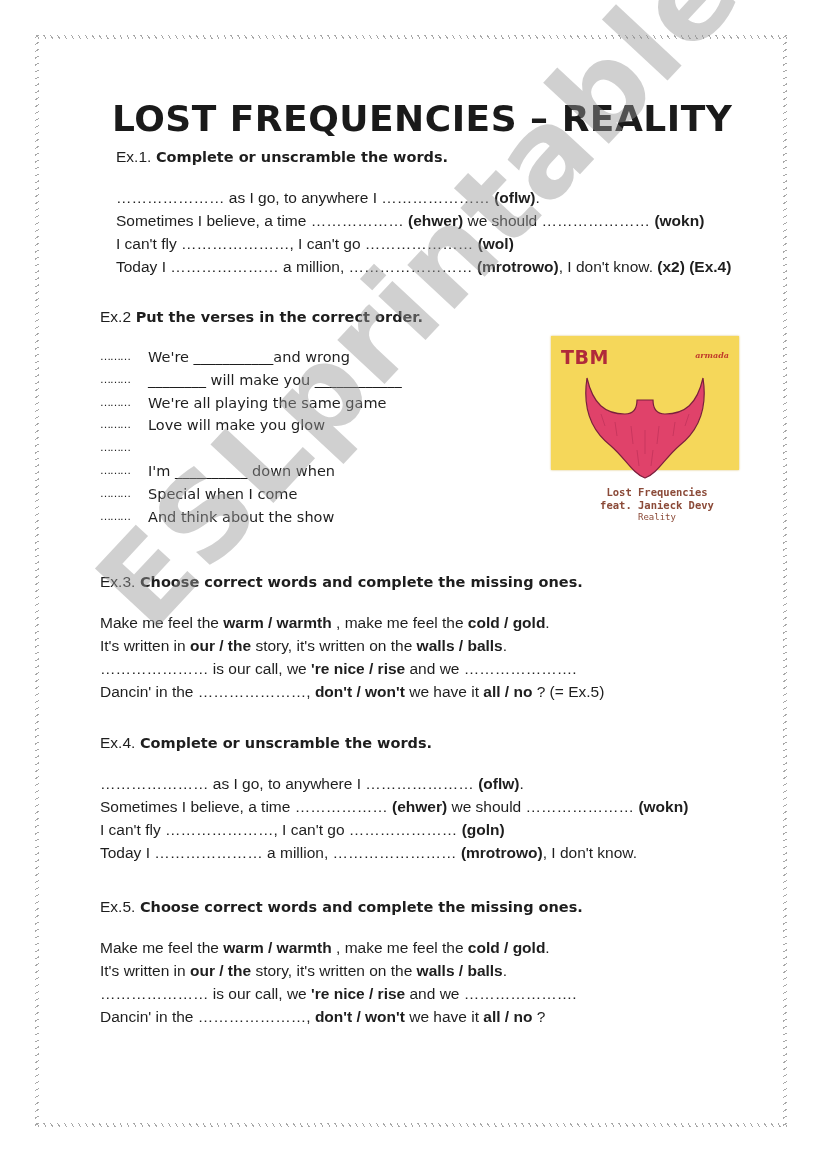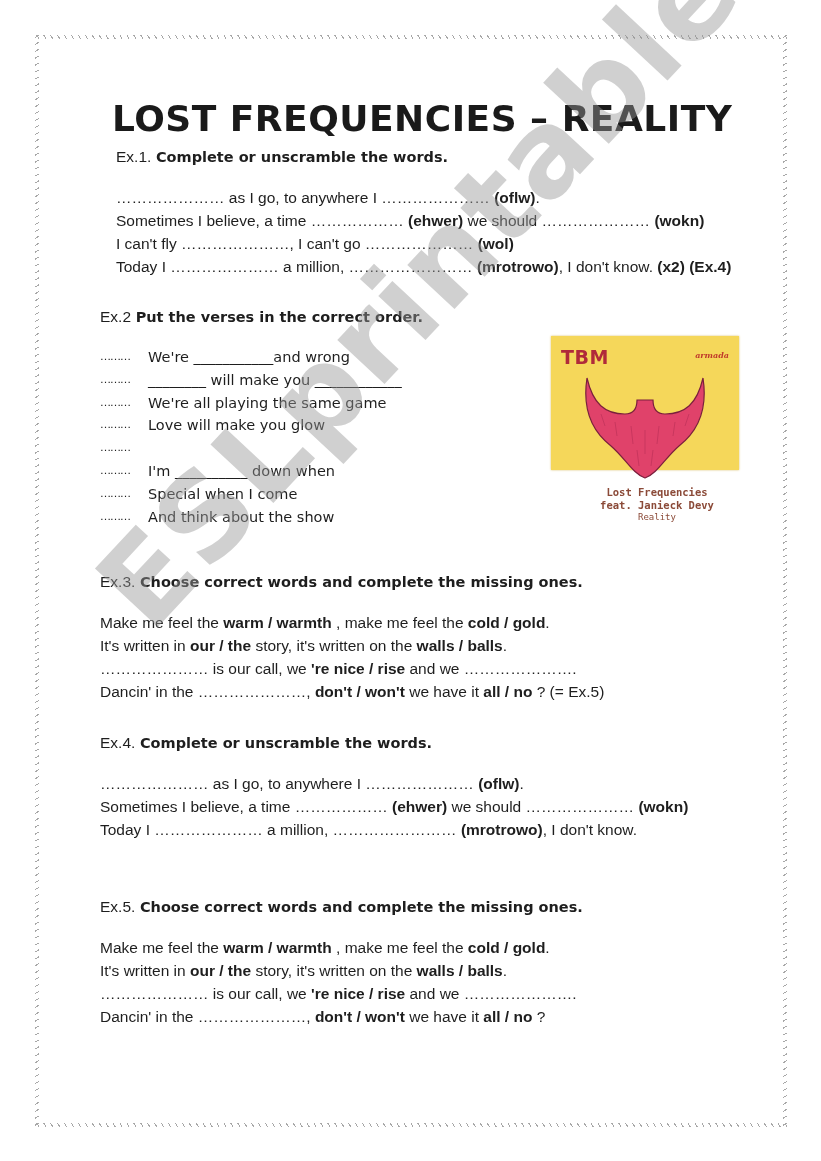--- a/index.html
+++ b/index.html
@@ -143,20 +143,21 @@
 </div>
 
 <div class="section" style="top:734px;">
   <p class="heading">
     <span class="num">Ex.4.</span>
     <span class="instr">Complete or unscramble the words.</span>
   </p>
   <div class="lines">
       <div class="line"><span>…………………</span><span> as I go, to anywhere I </span><span>…………………</span><span> </span><span class="b">(oflw)</span><span>.</span></div>
       <div class="line"><span>Sometimes I believe, a time </span><span>………………</span><span> </span><span class="b">(ehwer)</span><span> we should </span><span>…………………</span><span> </span><span class="b">(wokn)</span></div>
+      <div class="line"><span>I can't fly </span><span>…………………</span><span>, I can't go </span><span>…………………</span><span> </span><span class="b">(goln)</span></div>
       <div class="line"><span>Today I </span><span>…………………</span><span> a million, </span><span>……………………</span><span> </span><span class="b">(mrotrowo)</span><span>, I don't know.</span></div>
     </div>
 </div>
 
 <div class="section" style="top:898px;">
   <p class="heading">
     <span class="num">Ex.5.</span>
     <span class="instr">Choose correct words and complete the missing ones.</span>
   </p>
   <div class="lines">

